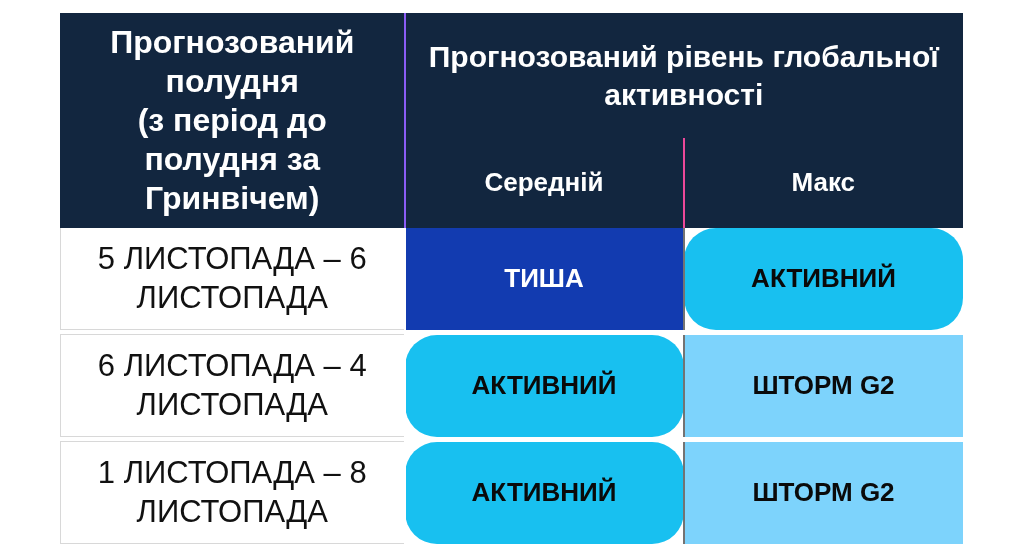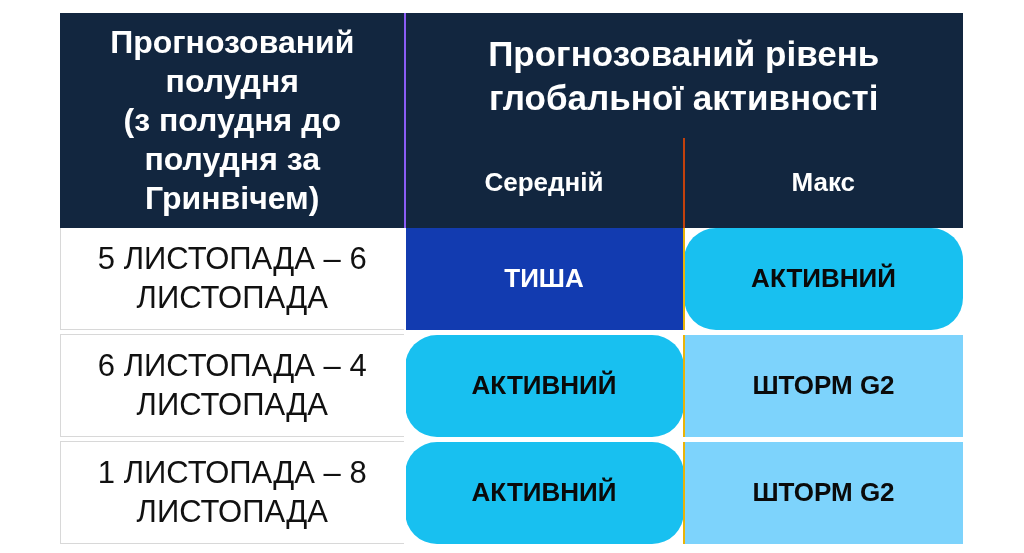--- a/index.html
+++ b/index.html
@@ -46,54 +46,54 @@
     border: 1px solid #12263f;
   }
   .hdr-period {
     font-size: 32px;
     line-height: 1.22;
     height: 213px;
     padding: 4px 14px;
     border-right: 2px solid #8b5cf6;
   }
   .hdr-global {
-    font-size: 35px;
+    font-size: 30px;
     line-height: 1.25;
     height: 123px;
     padding: 4px 16px;
   }
   .hdr-sub {
     font-size: 26px;
     height: 88px;
     background: #12263f;
     color: #ffffff;
     font-weight: bold;
   }
-  .hdr-sub.mid { border-right: 2px solid #c2410c; }
+  .hdr-sub.mid { border-right: 2px solid #ec4899; }
 
   .row-cell-period {
     background: #ffffff;
     color: #111111;
     font-size: 31px;
     line-height: 1.25;
     height: 101px;
     padding: 4px 10px;
     border-left: 1px solid #d8d8d8;
     border-right: 2px solid #ffffff;
     border-bottom: 1px solid #d8d8d8;
     border-top: 1px solid #d8d8d8;
   }
   .row-cell-level {
     font-size: 26px;
     font-weight: bold;
     color: #0a0a0a;
     height: 101px;
     padding: 4px 8px;
   }
-  .row-cell-level.mid { border-right: 2px solid #eab308; text-align: center; }
+  .row-cell-level.mid { border-right: 2px solid #737373; text-align: center; }
   .lvl-quiet {
     background: #123bb0;
     color: #ffffff;
   }
   .lvl-active {
     background: #18c0f0;
     color: #0a0a0a;
     border-radius: 32px;
   }
   .lvl-storm {
@@ -111,21 +111,21 @@
       <colgroup>
         <col class="col-period">
         <col class="col-mid">
         <col class="col-max">
       </colgroup>
       <tbody>
         <tr>
           <td class="hdr hdr-period" rowspan="2">
             <div>Прогнозований</div>
             <div>полудня</div>
-            <div>(з полудня до</div>
+            <div>(з період до</div>
             <div>полудня за</div>
             <div>Гринвічем)</div>
           </td>
           <td class="hdr hdr-global" colspan="2">Прогнозований рівень глобальної активності</td>
         </tr>
         <tr>
           <td class="hdr hdr-sub mid">Середній</td>
           <td class="hdr hdr-sub">Макс</td>
         </tr>
 

